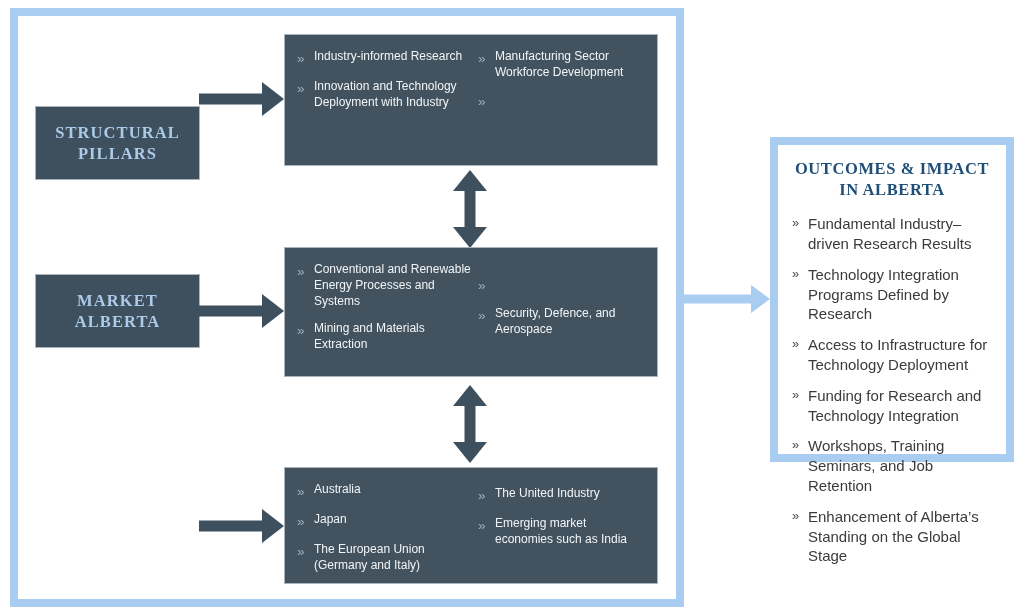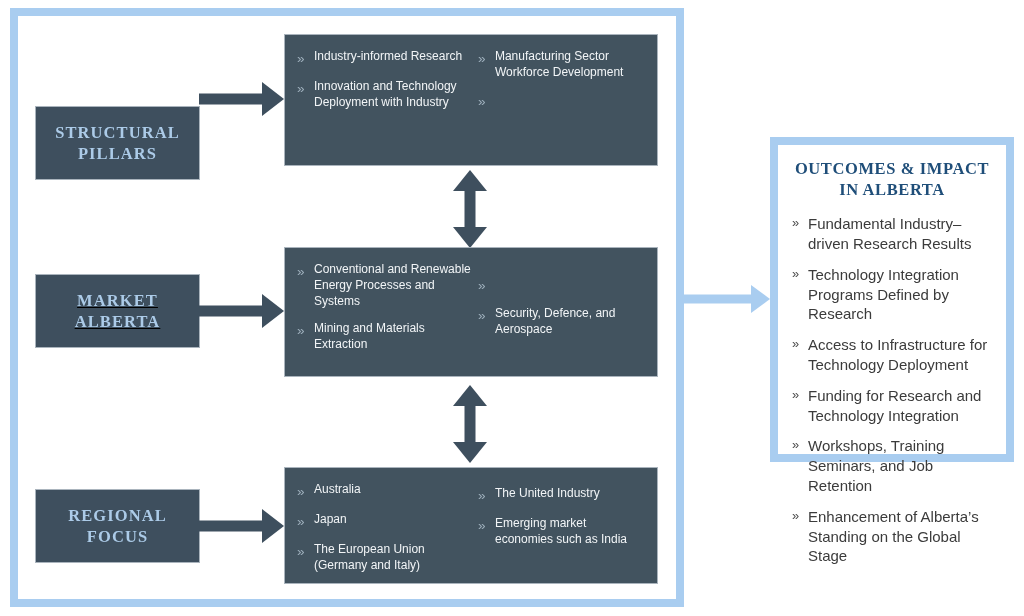--- a/index.html
+++ b/index.html
@@ -211,21 +211,21 @@
       </div>
     </div>
   </div>
 
   <div class="v-arrow" style="left:453px; top:170px; width:34px; height:78px;">
     <div class="vhead-up"></div>
     <div class="vshaft" style="top:18px; height:42px;"></div>
     <div class="vhead-down"></div>
   </div>
 
-  <div class="label-box" style="left:36px; top:275px; width:163px; height:72px;text-decoration:underline;">
+  <div class="label-box" style="left:36px; top:275px; width:163px; height:72px;">
     <div class="label-text">
       <span>MARKET</span><br>
       <span>ALBERTA</span>
     </div>
   </div>
 
   <div class="h-arrow" style="left:199px; top:294px; width:85px; height:34px;">
     <div class="shaft" style="width:65px;"></div>
     <div class="head"></div>
   </div>
@@ -251,26 +251,20 @@
       </div>
     </div>
   </div>
 
   <div class="v-arrow" style="left:453px; top:385px; width:34px; height:78px;">
     <div class="vhead-up"></div>
     <div class="vshaft" style="top:18px; height:42px;"></div>
     <div class="vhead-down"></div>
   </div>
 
-  <div class="label-box" style="left:36px; top:490px; width:163px; height:72px;">
-    <div class="label-text">
-      <span>REGIONAL</span><br>
-      <span>FOCUS</span>
-    </div>
-  </div>
 
   <div class="h-arrow" style="left:199px; top:509px; width:85px; height:34px;">
     <div class="shaft" style="width:65px;"></div>
     <div class="head"></div>
   </div>
 
   <div class="content-box" style="left:285px; top:468px; width:372px; height:115px;">
     <div class="col" style="width:52%;">
       <div class="bullet-row">
         <span class="guillemet">»</span>

